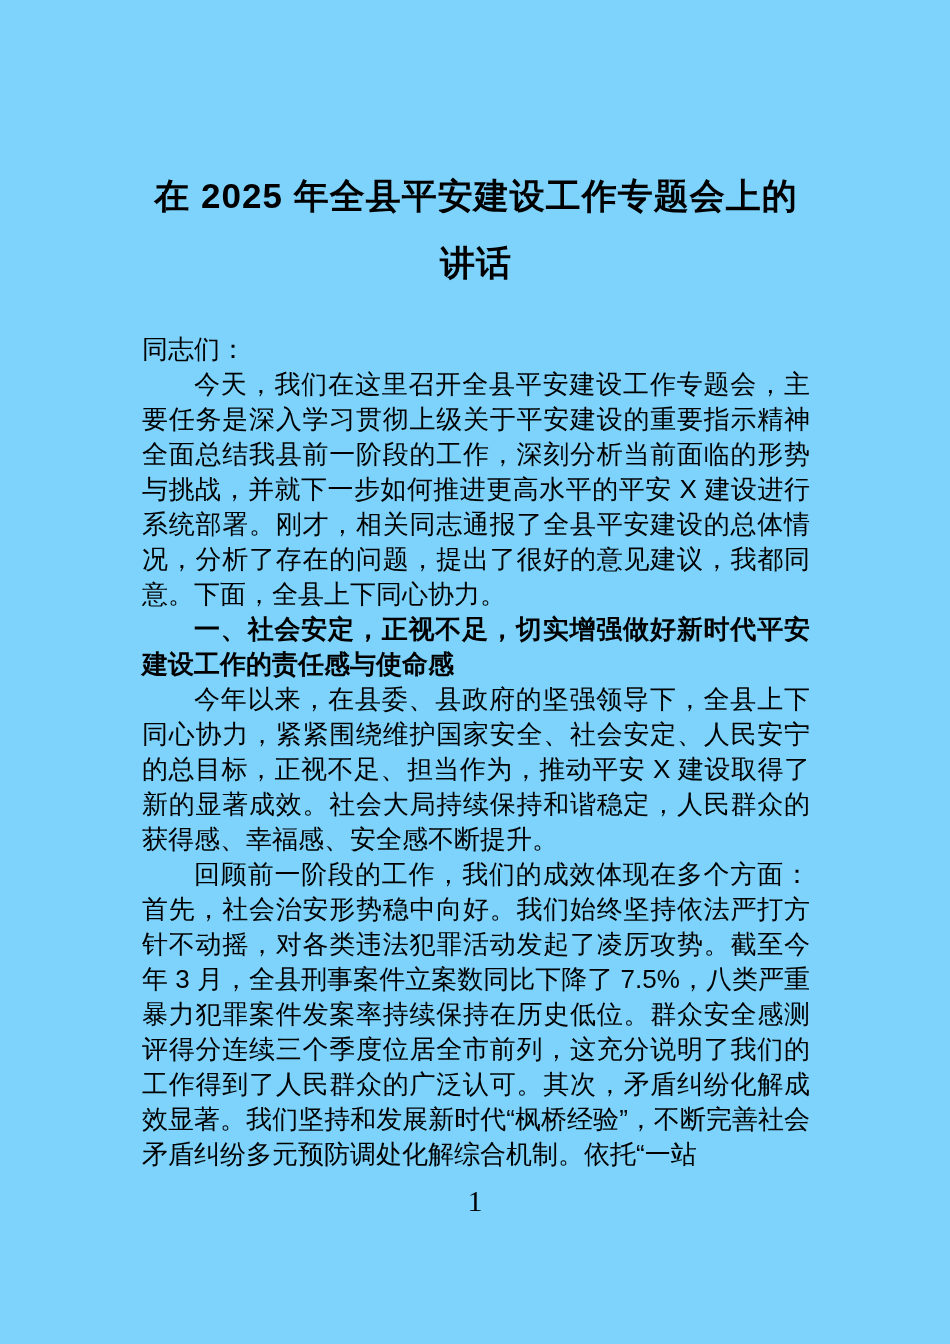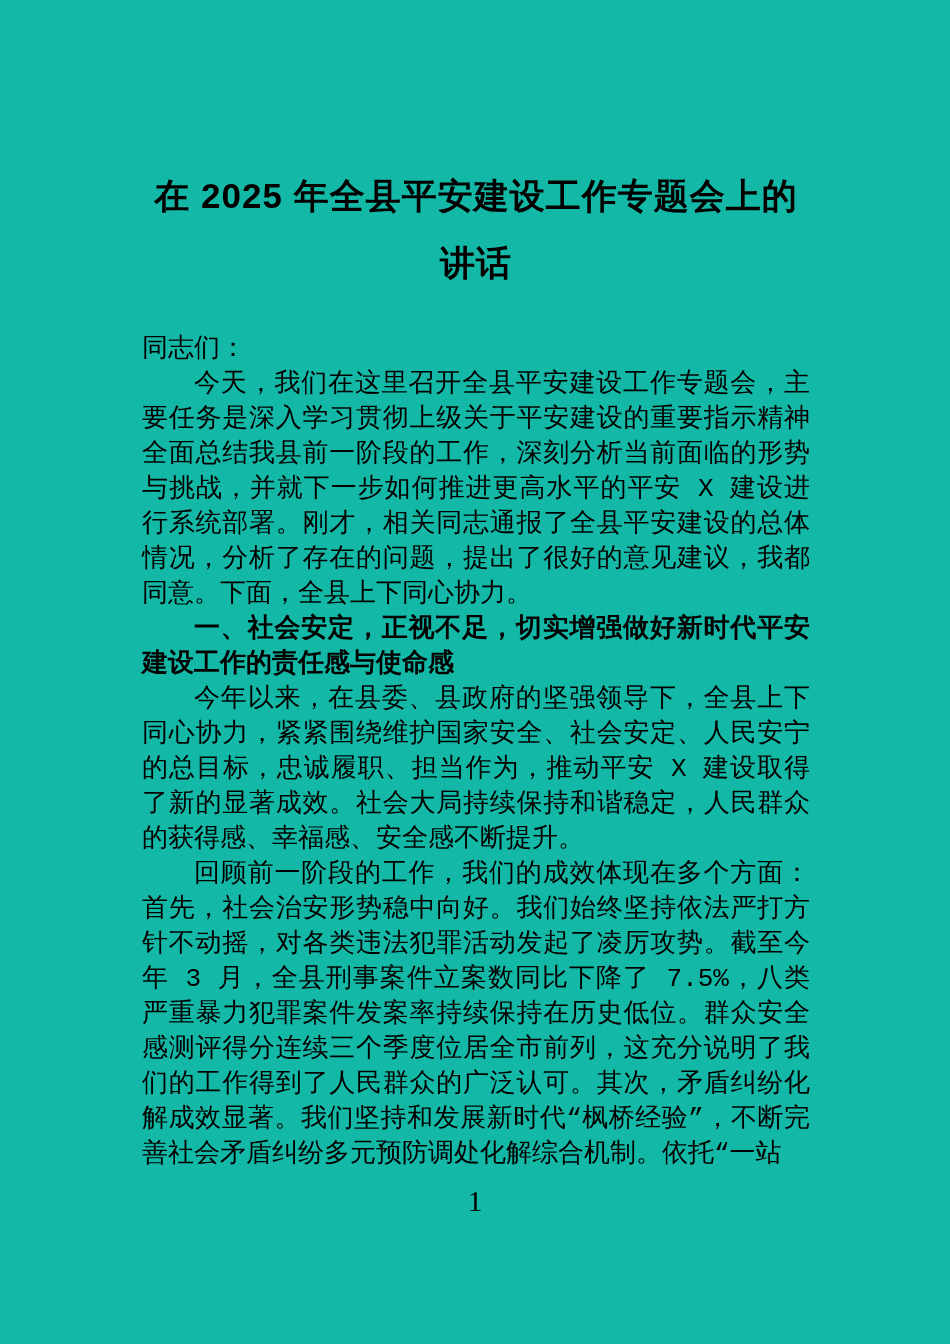--- a/index.html
+++ b/index.html
@@ -5,21 +5,21 @@
   html, body {
     margin: 0;
     padding: 0;
     background: #ffffff;
   }
   .page {
     position: relative;
     width: 950px;
     height: 1344px;
     margin: 0 auto;
-    background: #14b8a6;
+    background: #7dd3fc;
     color: #000000;
     box-sizing: border-box;
     padding: 162px 140px 0 142px;
     overflow: hidden;
     font-family: "Liberation Sans", "DejaVu Sans", sans-serif;
   }
   .doc-title {
     margin: 0 0 36px 0;
     font-size: 35px;
     font-weight: bold;
@@ -27,21 +27,20 @@
     text-align: center;
     letter-spacing: 1px;
   }
   .doc-body p {
     margin: 0;
     font-size: 26px;
     line-height: 35px;
     text-align: justify;
     text-indent: 2em;
     word-break: break-all;
-    font-family: Liberation Mono, monospace;
   }
   .doc-body p.no-indent {
     text-indent: 0;
   }
   .doc-body p.section-heading {
     font-weight: bold;
   }
   .page-number {
     position: absolute;
     left: 0;
@@ -61,20 +60,20 @@
 
   <h1 class="doc-title">在 2025 年全县平安建设工作专题会上的讲话</h1>
 
   <div class="doc-body">
     <p class="no-indent">同志们：</p>
 
     <p>今天，我们在这里召开全县平安建设工作专题会，主要任务是深入学习贯彻上级关于平安建设的重要指示精神全面总结我县前一阶段的工作，深刻分析当前面临的形势与挑战，并就下一步如何推进更高水平的平安 X 建设进行系统部署。刚才，相关同志通报了全县平安建设的总体情况，分析了存在的问题，提出了很好的意见建议，我都同意。下面，全县上下同心协力。</p>
 
     <p class="section-heading">一、社会安定，正视不足，切实增强做好新时代平安建设工作的责任感与使命感</p>
 
-    <p>今年以来，在县委、县政府的坚强领导下，全县上下同心协力，紧紧围绕维护国家安全、社会安定、人民安宁的总目标，忠诚履职、担当作为，推动平安 X 建设取得了新的显著成效。社会大局持续保持和谐稳定，人民群众的获得感、幸福感、安全感不断提升。</p>
+    <p>今年以来，在县委、县政府的坚强领导下，全县上下同心协力，紧紧围绕维护国家安全、社会安定、人民安宁的总目标，正视不足、担当作为，推动平安 X 建设取得了新的显著成效。社会大局持续保持和谐稳定，人民群众的获得感、幸福感、安全感不断提升。</p>
 
     <p>回顾前一阶段的工作，我们的成效体现在多个方面：首先，社会治安形势稳中向好。我们始终坚持依法严打方针不动摇，对各类违法犯罪活动发起了凌厉攻势。截至今年 3 月，全县刑事案件立案数同比下降了 7.5%，八类严重暴力犯罪案件发案率持续保持在历史低位。群众安全感测评得分连续三个季度位居全市前列，这充分说明了我们的工作得到了人民群众的广泛认可。其次，矛盾纠纷化解成效显著。我们坚持和发展新时代“枫桥经验”，不断完善社会矛盾纠纷多元预防调处化解综合机制。依托“一站</p>
   </div>
 
   <div class="page-number">1</div>
 
 </div>
 
 </body></html>

